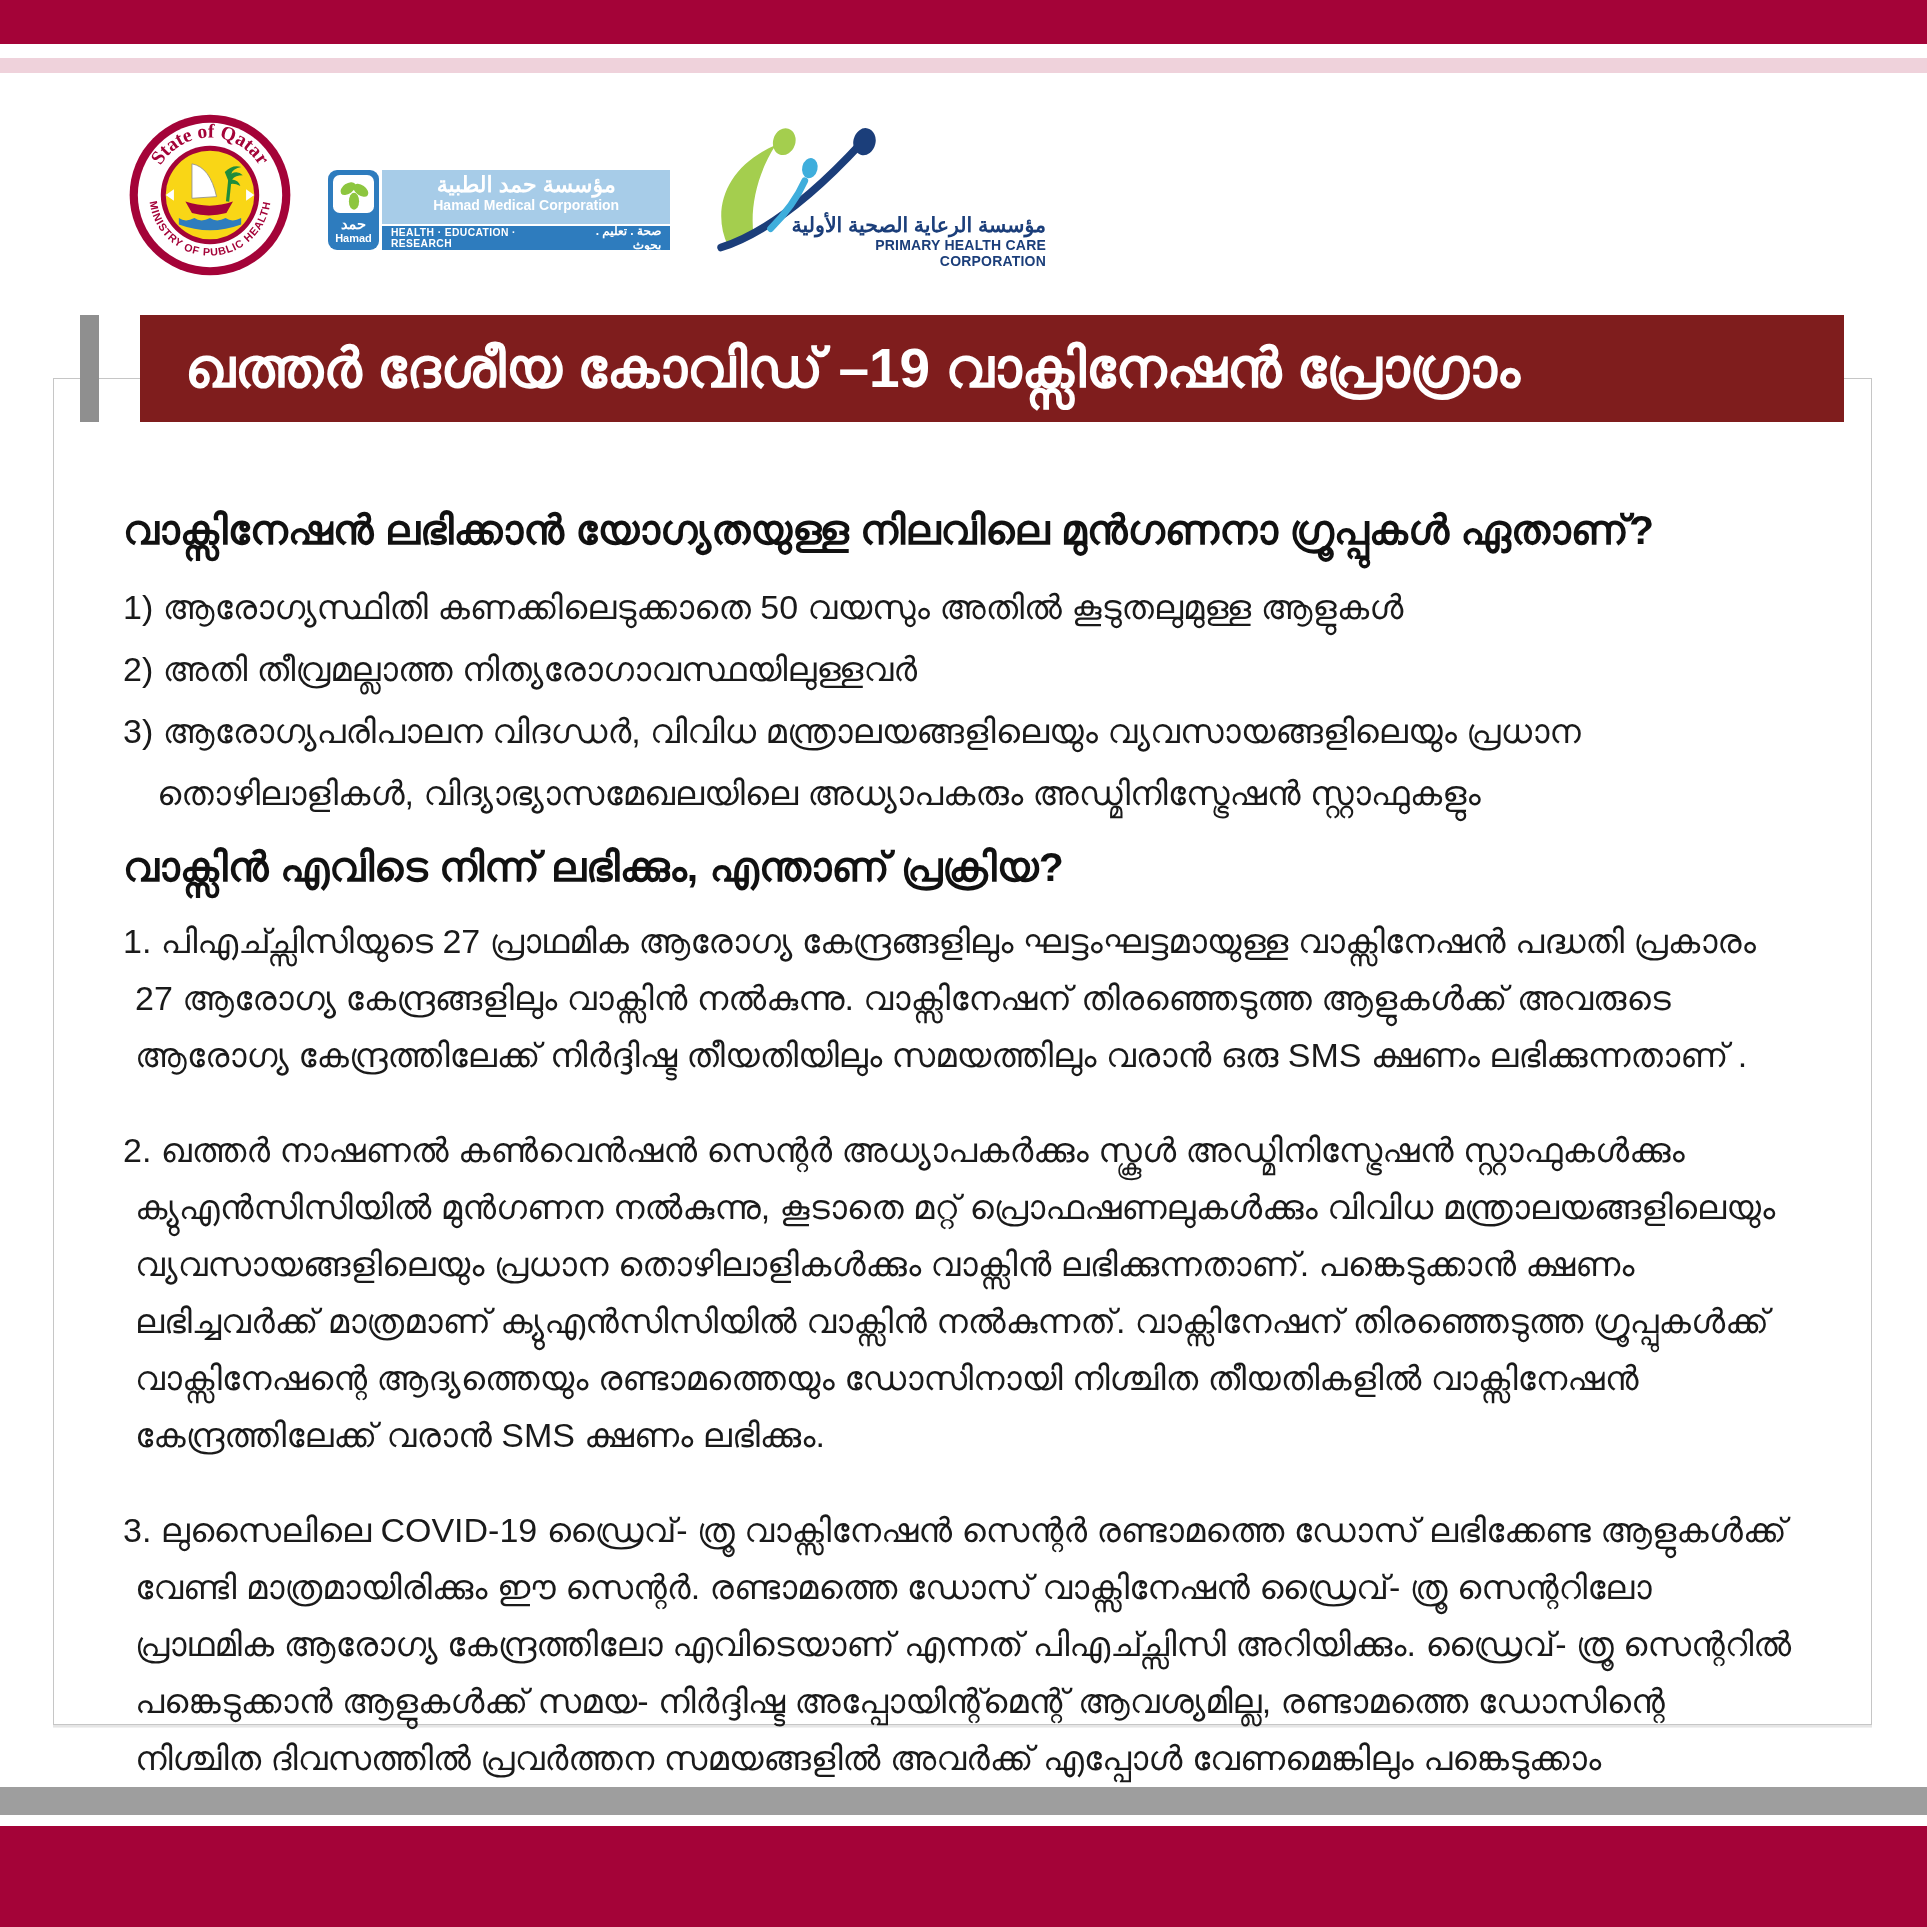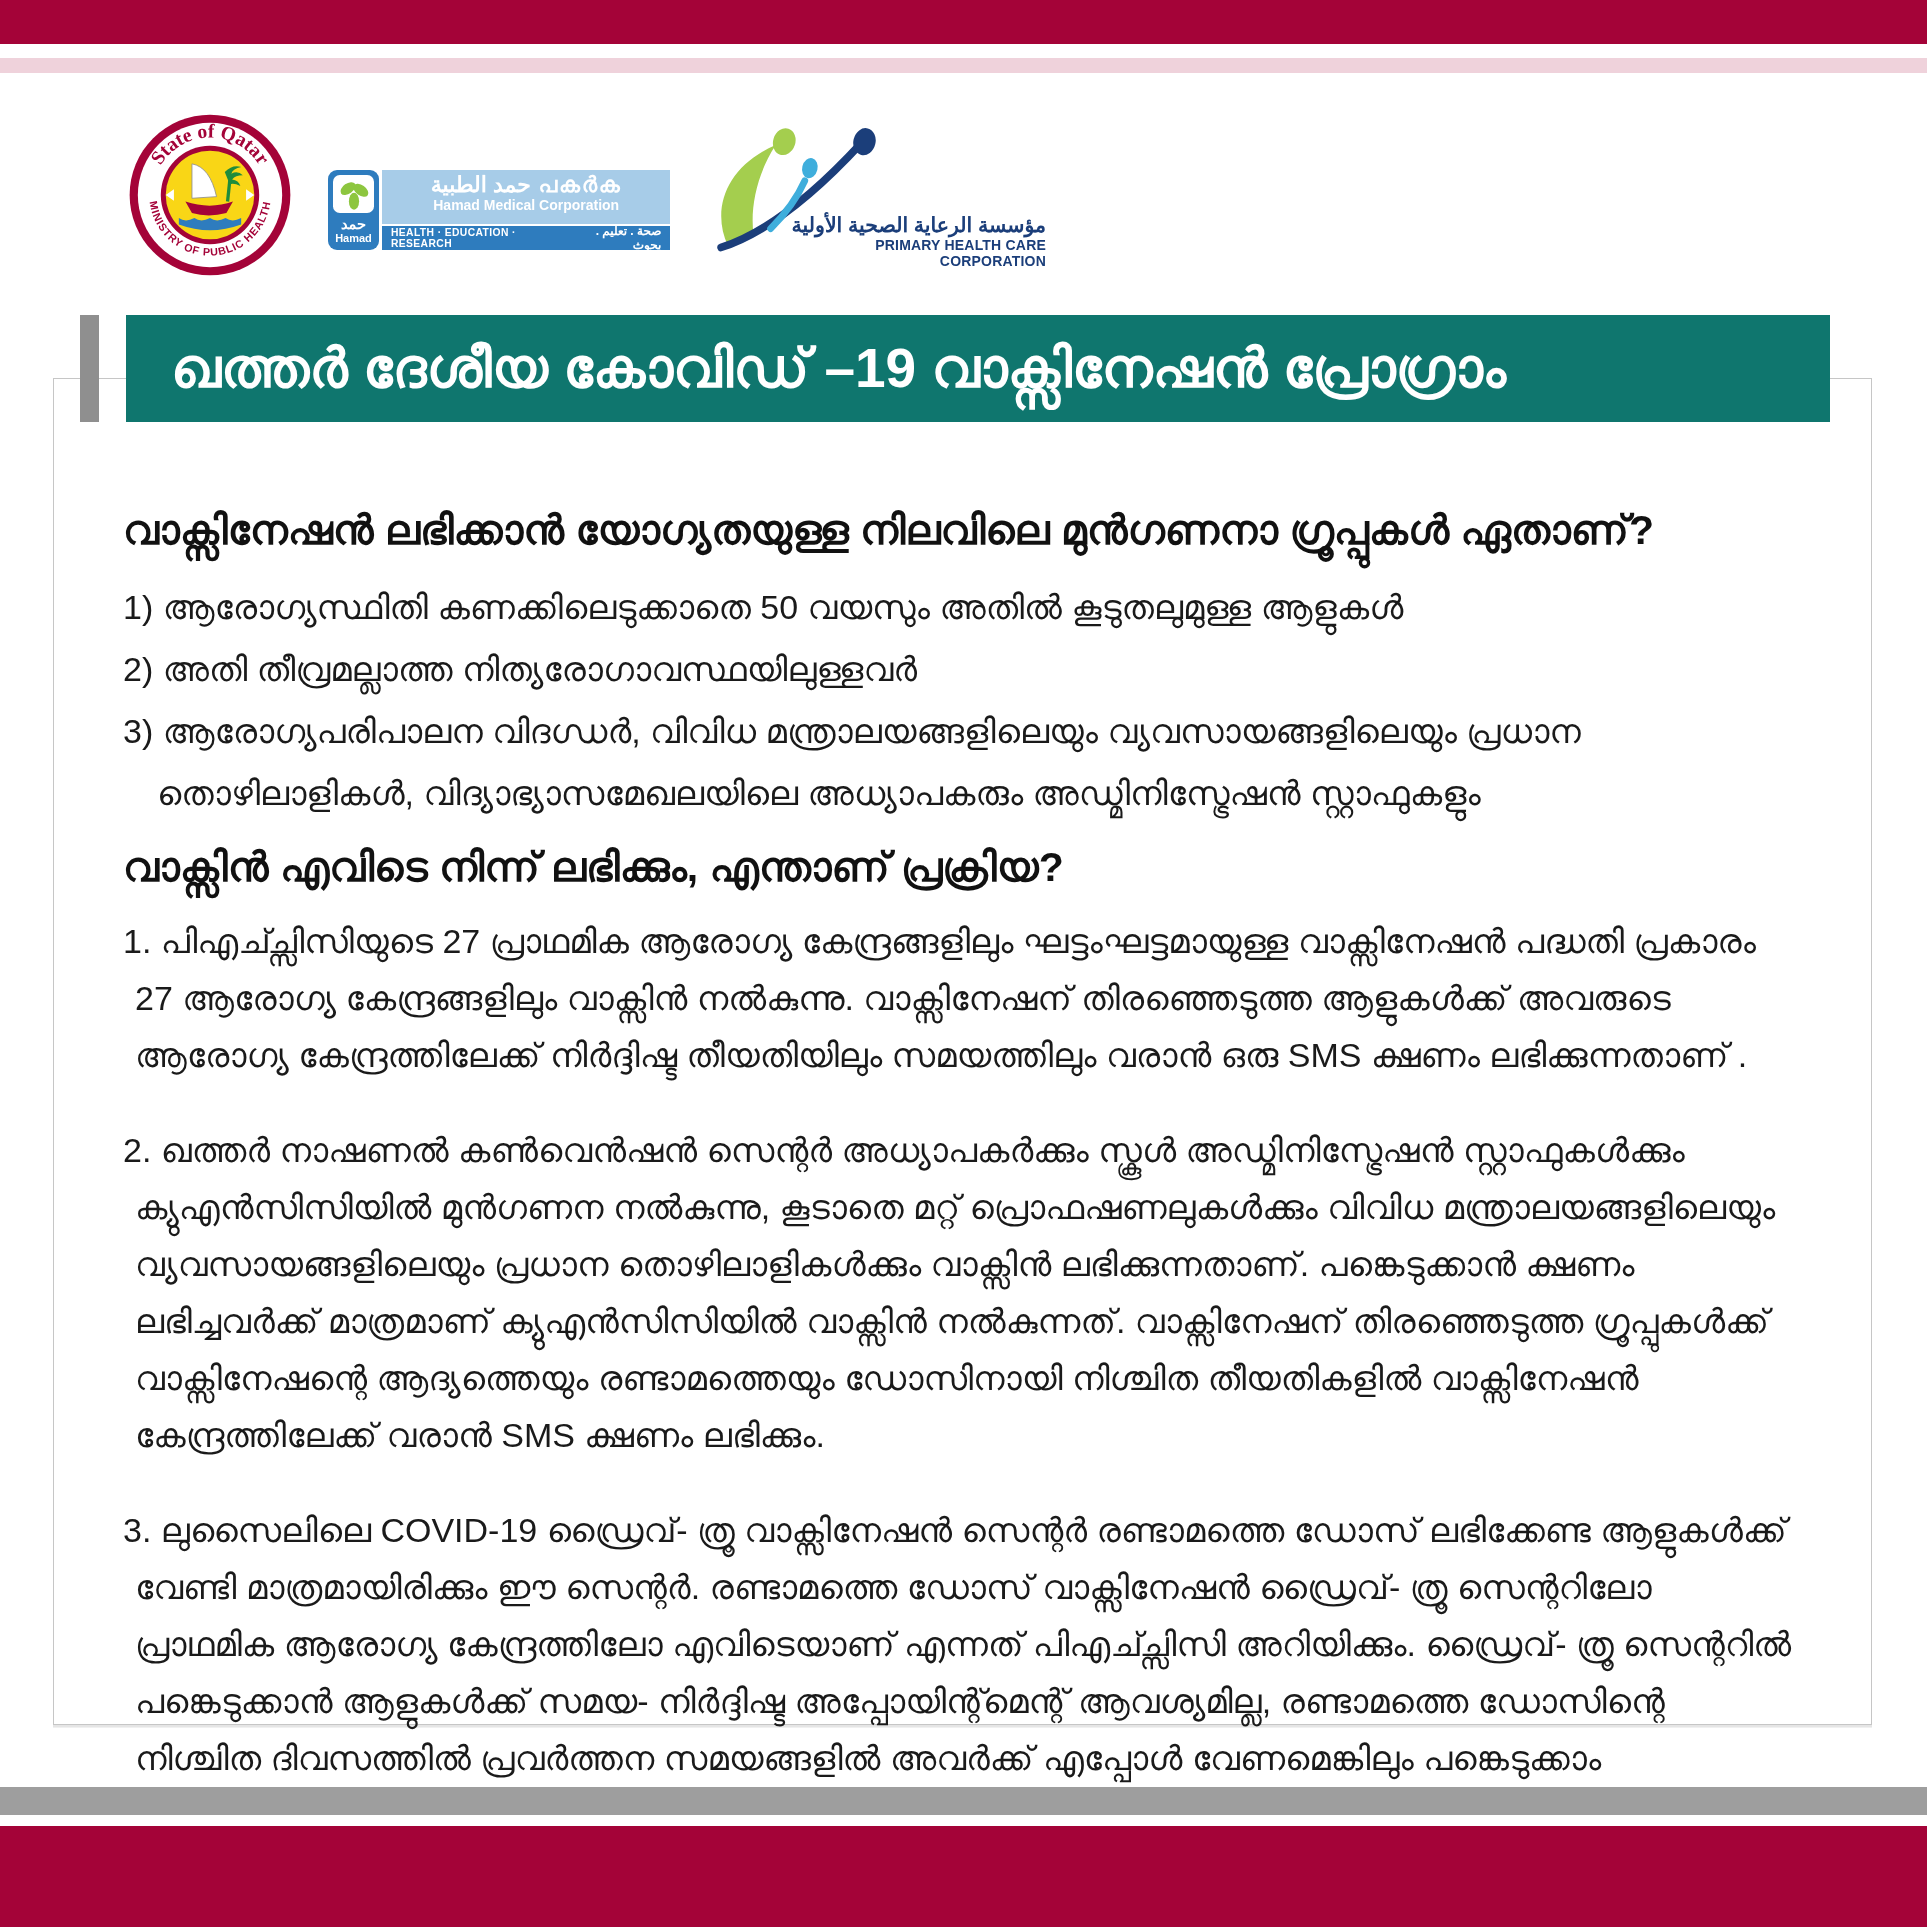--- a/index.html
+++ b/index.html
@@ -27,21 +27,21 @@
              justify-content:space-between;color:#fff;padding:0 8.6px;}
   .hmc-strip-en{font-size:10.3px;font-weight:bold;letter-spacing:0.4px;}
   .hmc-strip-ar{font-size:12px;font-weight:bold;}
   .phcc{left:709px;top:128px;width:336px;height:128px;}
   .phcc-text{position:absolute;left:80px;top:86px;width:257px;text-align:right;color:#1B3E7A;}
   .phcc-ar{font-size:20.5px;font-weight:bold;line-height:1.1;}
   .phcc-en{font-size:14px;font-weight:bold;letter-spacing:0.2px;line-height:1.2;}
 
   
   .gray-accent{position:absolute;left:80px;top:315px;width:19px;height:107px;background:#8F8F8F;}
-  .banner{position:absolute;left:126px;top:315px;width:1704px;height:107px;background:#0f766e;
+  .banner{position:absolute;left:140px;top:315px;width:1704px;height:107px;background:#7f1d1d;
           display:flex;align-items:center;}
   .banner-title{color:#ffffff;font-weight:bold;font-size:55px;padding-left:45px;white-space:nowrap;}
 
   
   .content-box{position:absolute;left:53px;top:378px;width:1819px;height:1347px;background:#ffffff;
                border:1.7px solid #C6C6C6;box-sizing:border-box;box-shadow:0 2.6px 0 rgba(0,0,0,.10);}
   .content-inner{padding:128px 72px 0 69px;}
   h2.mlh{font-size:41px;font-weight:bold;margin:0 0 22px 0;color:#111;}
   h2.mlh.second{margin-top:20px;}
   .s1-item{font-size:34px;line-height:62px;padding-left:34px;text-indent:-34px;margin:0;}
@@ -97,21 +97,21 @@
           <ellipse cx="13" cy="11" rx="10" ry="6" fill="#8DC63F" transform="rotate(-35 13 11)"></ellipse>
           <ellipse cx="28" cy="13" rx="10" ry="6" fill="#8DC63F" transform="rotate(35 28 13)"></ellipse>
           <ellipse cx="20" cy="26" rx="10" ry="6" fill="#8DC63F" transform="rotate(90 20 26)"></ellipse>
         </svg>
       </div>
       <div class="hmc-side-ar" dir="rtl">حمد</div>
       <div class="hmc-side-en">Hamad</div>
     </div>
     <div class="hmc-main">
       <div class="hmc-panel">
-        <div class="hmc-ar" dir="rtl">പകർക حمد الطبية</div>
+        <div class="hmc-ar" dir="rtl">مؤسسة حمد الطبية</div>
         <div class="hmc-en">Hamad Medical Corporation</div>
       </div>
       <div class="hmc-strip">
         <span class="hmc-strip-en">HEALTH · EDUCATION · RESEARCH</span>
         <span class="hmc-strip-ar" dir="rtl">صحة . تعليم . بحوث</span>
       </div>
     </div>
   </div>
 
   <div class="logo phcc">

